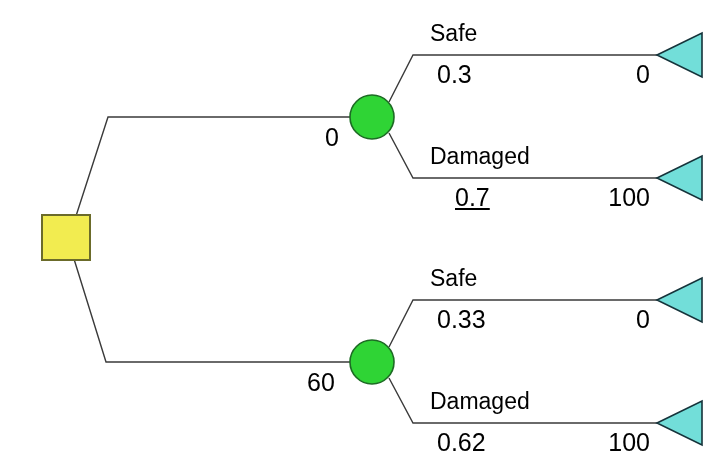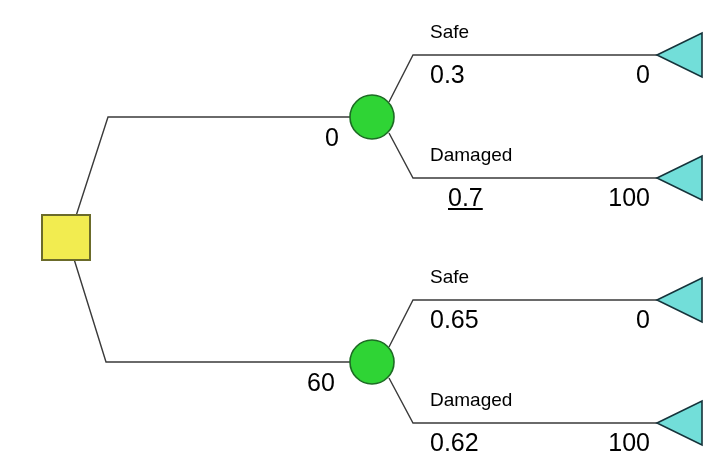--- a/index.html
+++ b/index.html
@@ -43,24 +43,25 @@
     stroke-width: 1.6;
   }
   .lbl {
     position: absolute;
     color: #000000;
     font-family: "Liberation Sans", sans-serif;
     white-space: nowrap;
     line-height: 1;
   }
   .lbl-branch {
-    font-size: 19px;
+    font-size: 23px;
   }
   .lbl-value {
     font-size: 25px;
+    margin-left: 7px;
   }
   .lbl-payoff {
     font-size: 25px;
     text-align: right;
   }
   .lbl-ev {
     font-size: 25px;
   }
 </style>
 </head>
@@ -98,20 +99,20 @@
 
   <div class="lbl lbl-branch" style="left:430px; top:22px;">Safe</div>
   <div class="lbl lbl-value" style="left:430px; top:62px;">0.3</div>
   <div class="lbl lbl-payoff" style="left:540px; top:62px; width:110px;">0</div>
 
   <div class="lbl lbl-branch" style="left:430px; top:145px;">Damaged</div>
   <div class="lbl lbl-value" style="left:448px; top:185px;text-decoration:underline;">0.7</div>
   <div class="lbl lbl-payoff" style="left:540px; top:185px; width:110px;">100</div>
 
   <div class="lbl lbl-branch" style="left:430px; top:267px;">Safe</div>
-  <div class="lbl lbl-value" style="left:430px; top:307px;">0.65</div>
+  <div class="lbl lbl-value" style="left:430px; top:307px;">0.33</div>
   <div class="lbl lbl-payoff" style="left:540px; top:307px; width:110px;">0</div>
 
   <div class="lbl lbl-branch" style="left:430px; top:390px;">Damaged</div>
   <div class="lbl lbl-value" style="left:430px; top:430px;">0.62</div>
   <div class="lbl lbl-payoff" style="left:540px; top:430px; width:110px;">100</div>
 
 </div>
 
 </body></html>

